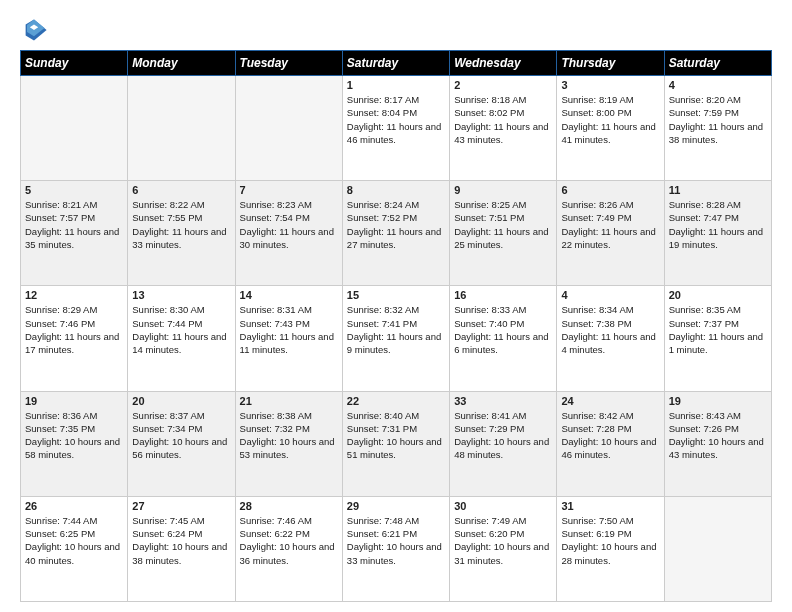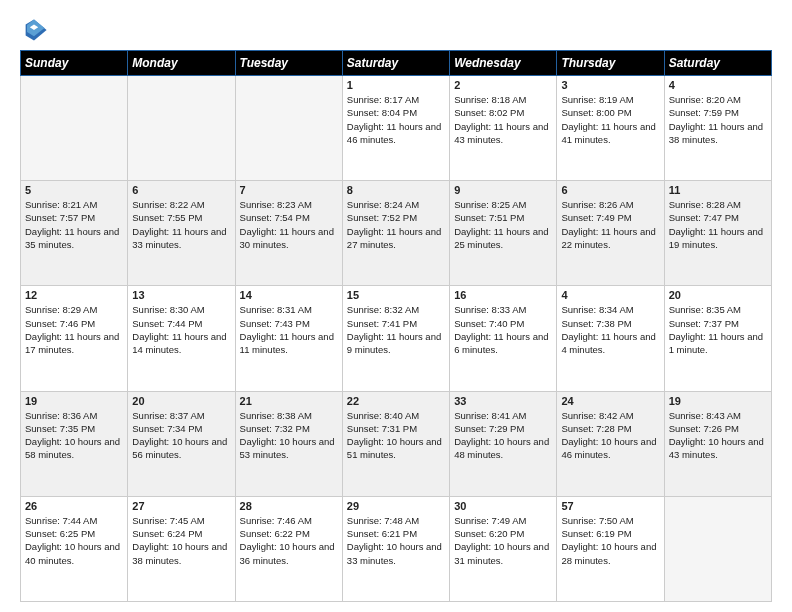--- a/index.html
+++ b/index.html
@@ -261,20 +261,20 @@
           </td>
           <td>
             <span class="day-num">29</span>
             <div class="day-info">Sunrise: 7:48 AM<br>Sunset: 6:21 PM<br>Daylight: 10 hours and 33 minutes.</div>
           </td>
           <td>
             <span class="day-num">30</span>
             <div class="day-info">Sunrise: 7:49 AM<br>Sunset: 6:20 PM<br>Daylight: 10 hours and 31 minutes.</div>
           </td>
           <td>
-            <span class="day-num">57</span>
+            <span class="day-num">31</span>
             <div class="day-info">Sunrise: 7:50 AM<br>Sunset: 6:19 PM<br>Daylight: 10 hours and 28 minutes.</div>
           </td>
           <td class="empty"></td>
         </tr>
       </tbody>
   </table>
 </div>
 
 </body></html>

